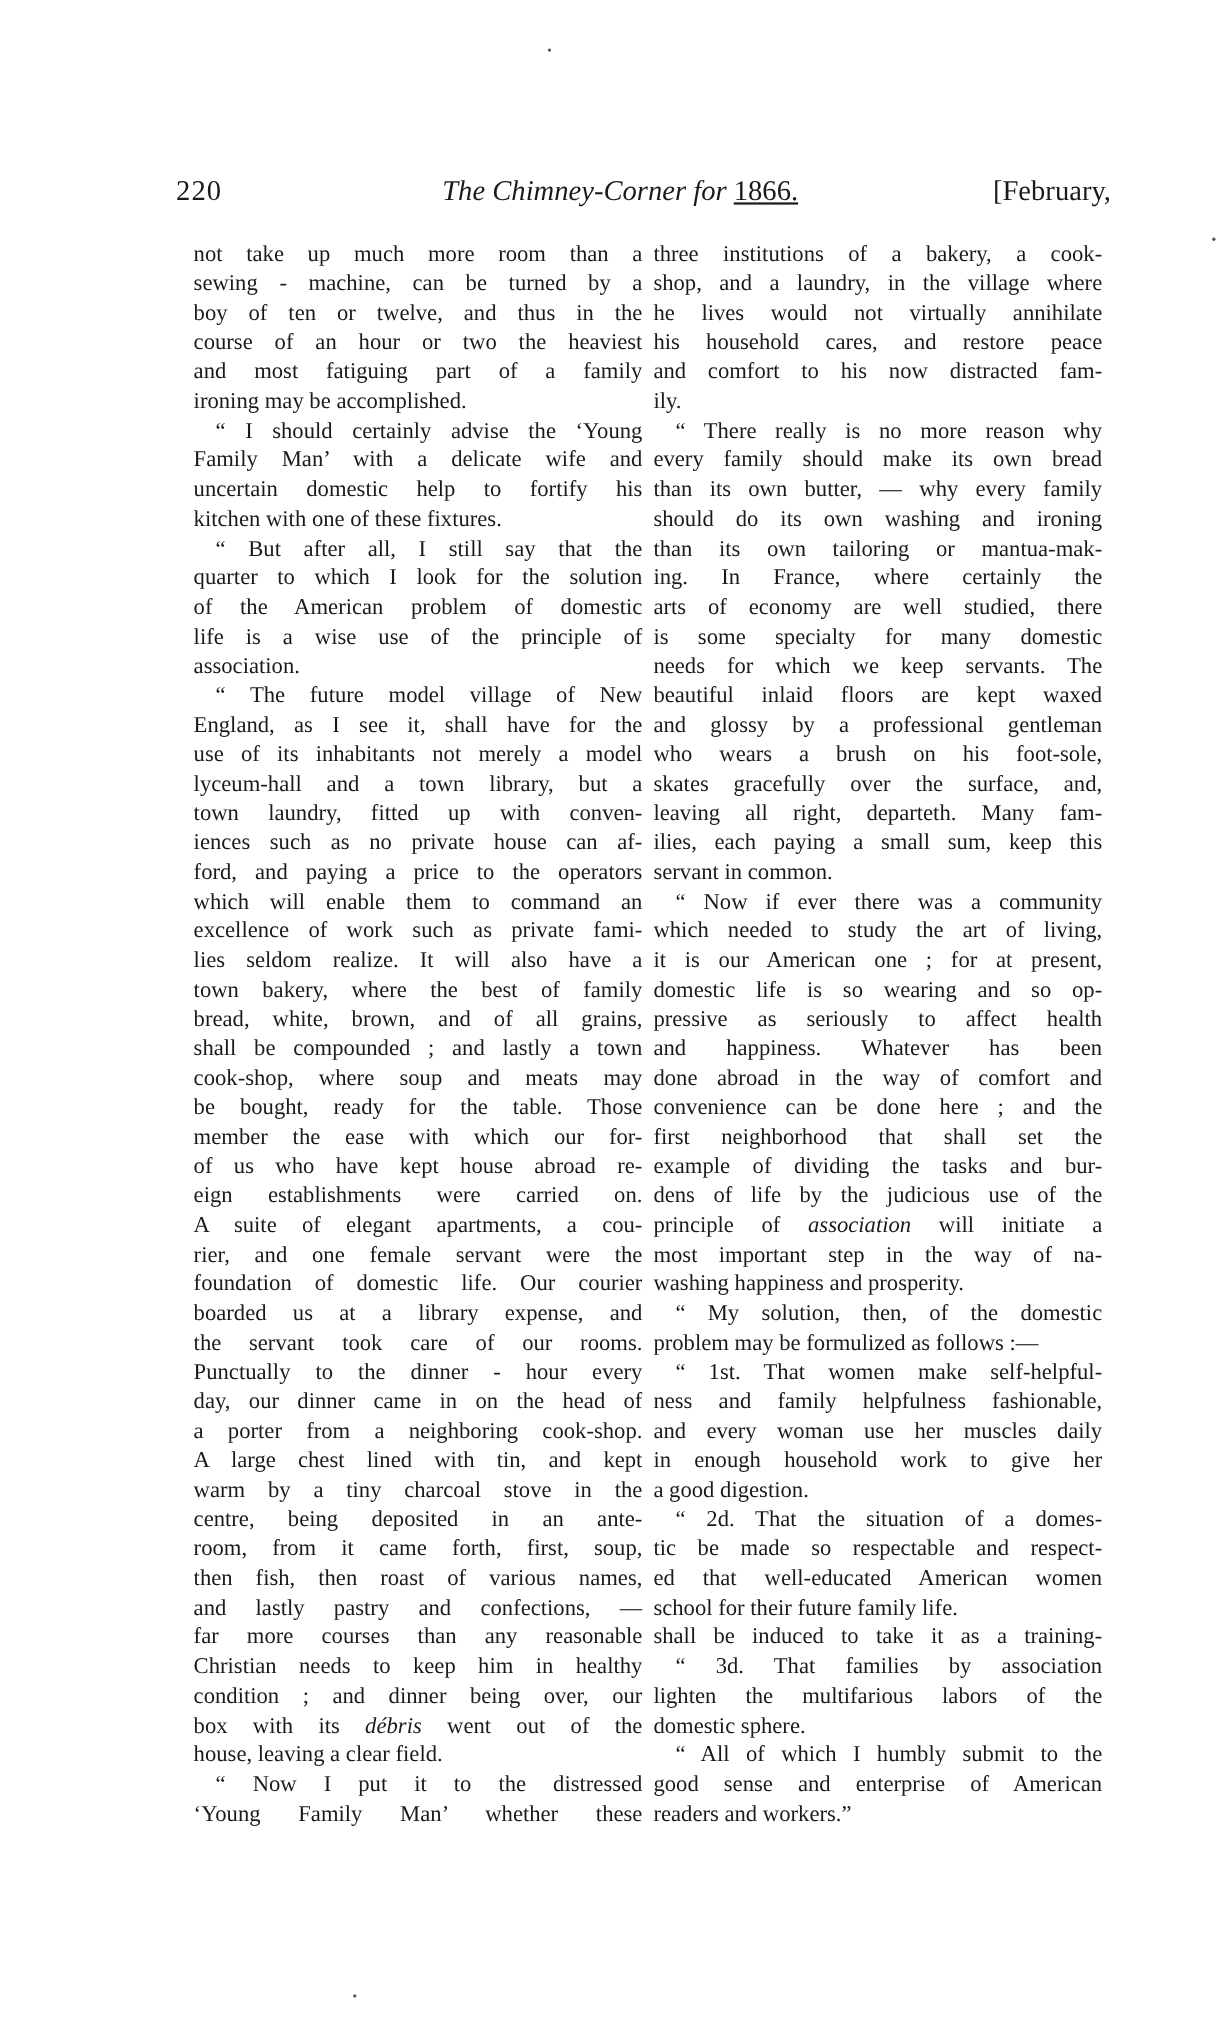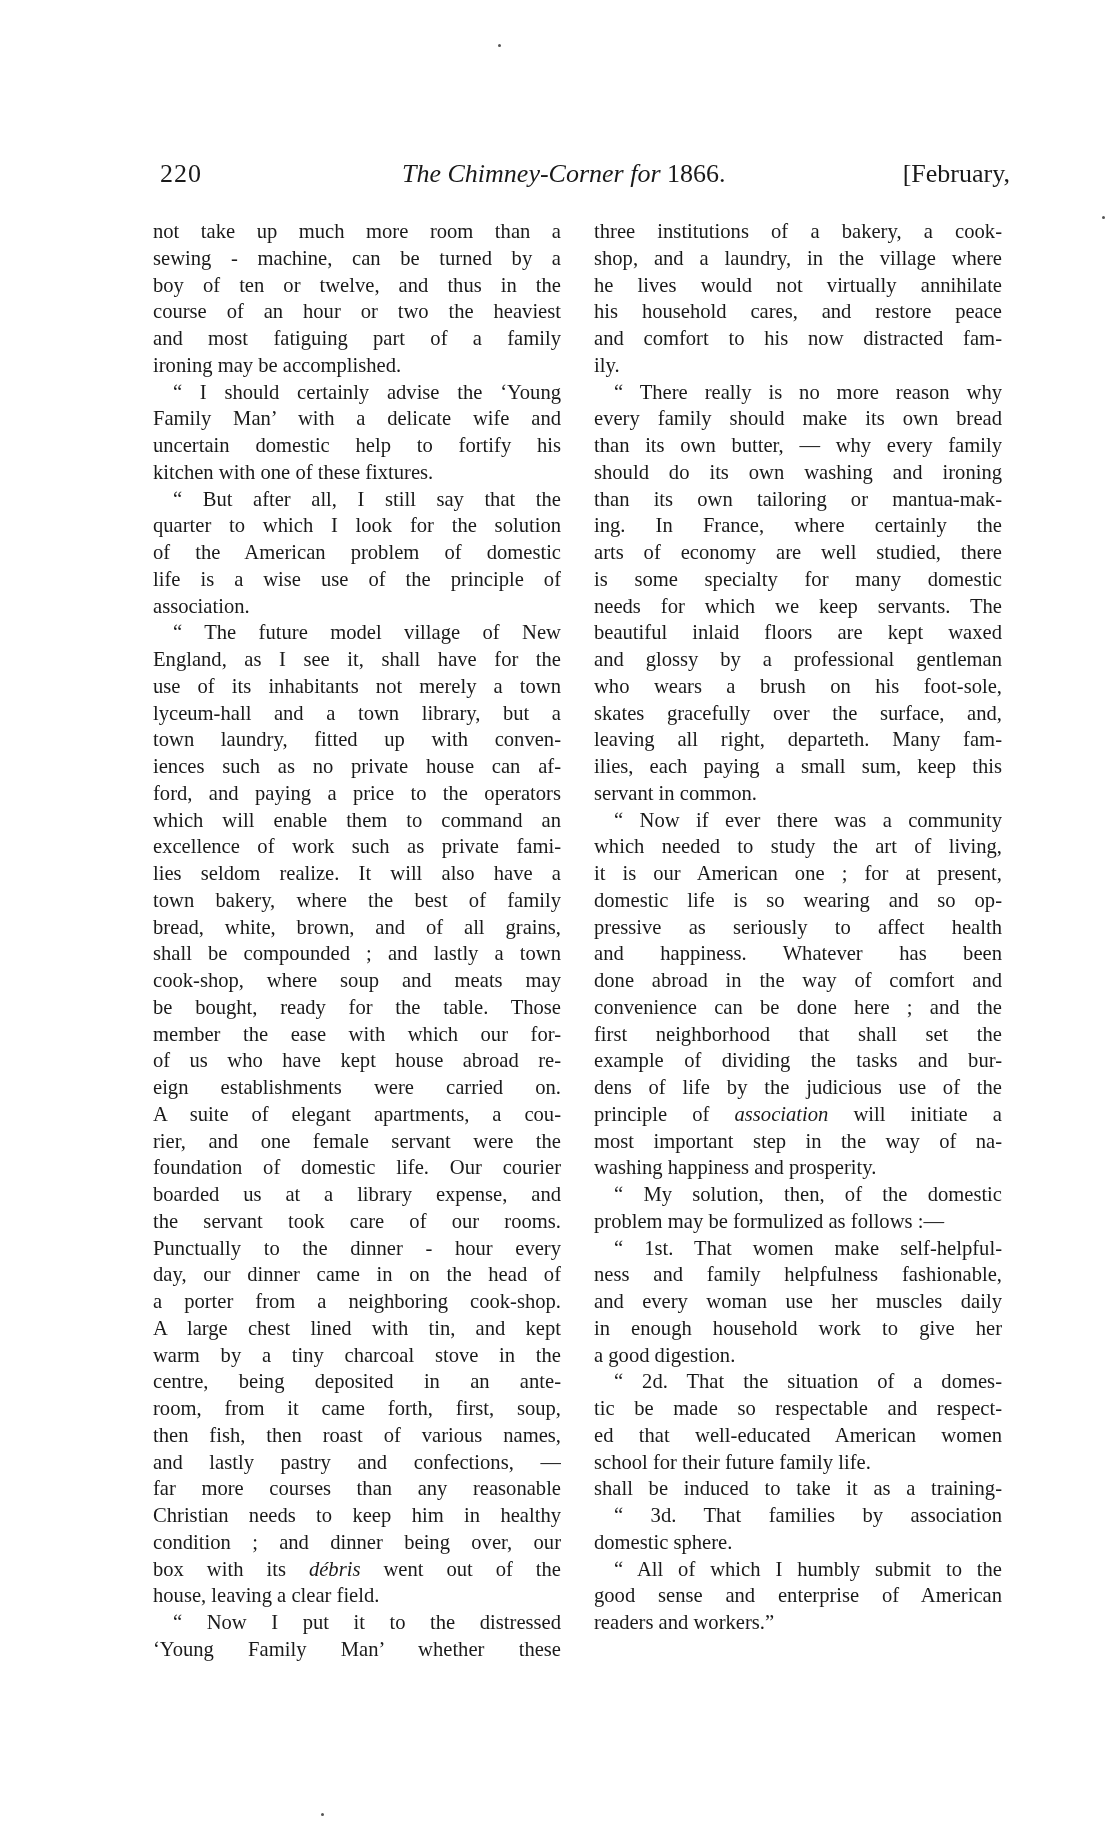--- a/index.html
+++ b/index.html
@@ -3,24 +3,24 @@
 <meta charset="utf-8">
 <style>
   html, body { margin: 0; padding: 0; background: #ffffff; }
   body { width: 1120px; height: 1837px; position: relative; overflow: hidden;
          font-family: "Liberation Serif", "DejaVu Serif", serif; color: #1a1a1a; }
   .page { position: absolute; left: 0; top: 0; width: 1112px; height: 1837px; }
   .running-head { position: absolute; left: 160px; top: 156px; width: 850px; height: 36px;
                   font-size: 26px; line-height: 36px; }
   .rh-page { position: absolute; left: 0; top: 0; letter-spacing: 1px; }
   .rh-title { position: absolute; left: 242px; top: 0; font-style: italic; }
-  .rh-title .yr { font-style: normal; }
+  .rh-title .yr { font-style: normal; text-decoration: underline; }
   .rh-month { position: absolute; right: 0; top: 0; }
   .column { position: absolute; top: 218px; width: 408px; font-size: 20.6px; }
-  .col-left { left: 153px; }
+  .col-left { left: 176px; }
   .col-right { left: 594px; }
   .line { display: block; height: 26.75px; line-height: 26.75px; white-space: nowrap;
           text-align: justify; text-align-last: justify; overflow: hidden; }
   .line.last { text-align-last: left; }
   .line.indent { padding-left: 20px; font-family: Liberation Serif, serif; }
   .speck { position: absolute; width: 3px; height: 3px; border-radius: 50%; background: #555; }
 </style>
 </head>
 <body>
 
@@ -43,21 +43,21 @@
       <span class="line">Family Man’ with a delicate wife and</span>
       <span class="line">uncertain domestic help to fortify his</span>
       <span class="line last">kitchen with one of these fixtures.</span>
       <span class="line indent">“ But after all, I still say that the</span>
       <span class="line">quarter to which I look for the solution</span>
       <span class="line">of the American problem of domestic</span>
       <span class="line">life is a wise use of the principle of</span>
       <span class="line last">association.</span>
       <span class="line indent">“ The future model village of New</span>
       <span class="line">England, as I see it, shall have for the</span>
-      <span class="line">use of its inhabitants not merely a town</span>
+      <span class="line">use of its inhabitants not merely a model</span>
       <span class="line">lyceum-hall and a town library, but a</span>
       <span class="line">town laundry, fitted up with conven-</span>
       <span class="line">iences such as no private house can af-</span>
       <span class="line">ford, and paying a price to the operators</span>
       <span class="line">which will enable them to command an</span>
       <span class="line">excellence of work such as private fami-</span>
       <span class="line">lies seldom realize.  It will also have a</span>
       <span class="line">town bakery, where the best of family</span>
       <span class="line">bread, white, brown, and of all grains,</span>
       <span class="line">shall be compounded ; and lastly a town</span>
@@ -131,20 +131,21 @@
       <span class="line">ness and family helpfulness fashionable,</span>
       <span class="line">and every woman use her muscles daily</span>
       <span class="line">in enough household work to give her</span>
       <span class="line last">a good digestion.</span>
       <span class="line indent">“ 2d.  That the situation of a domes-</span>
       <span class="line">tic be made so respectable and respect-</span>
       <span class="line">ed that well-educated American women</span>
       <span class="line last">school for their future family life.</span>
       <span class="line">shall be induced to take it as a training-</span>
       <span class="line indent">“ 3d.  That families by association</span>
+      <span class="line">lighten the multifarious labors of the</span>
       <span class="line last">domestic sphere.</span>
       <span class="line indent">“ All of which I humbly submit to the</span>
       <span class="line">good sense and enterprise of American</span>
       <span class="line last">readers and workers.”</span>
     </div>
 
   <span class="speck" style="left:498px;top:44px;"></span>
   <span class="speck" style="left:1102px;top:216px;"></span>
   <span class="speck" style="left:321px;top:1813px;"></span>
 </div>

